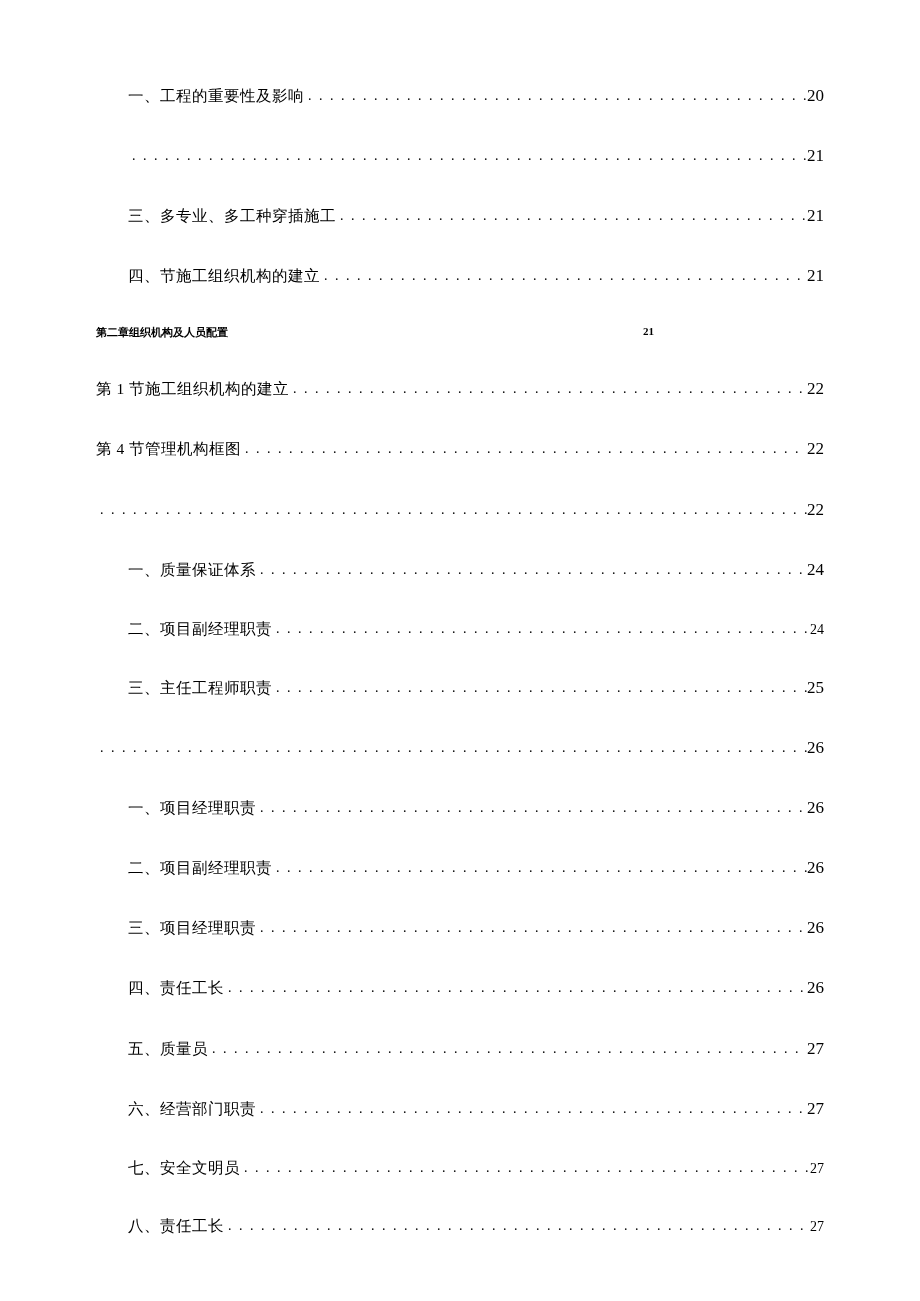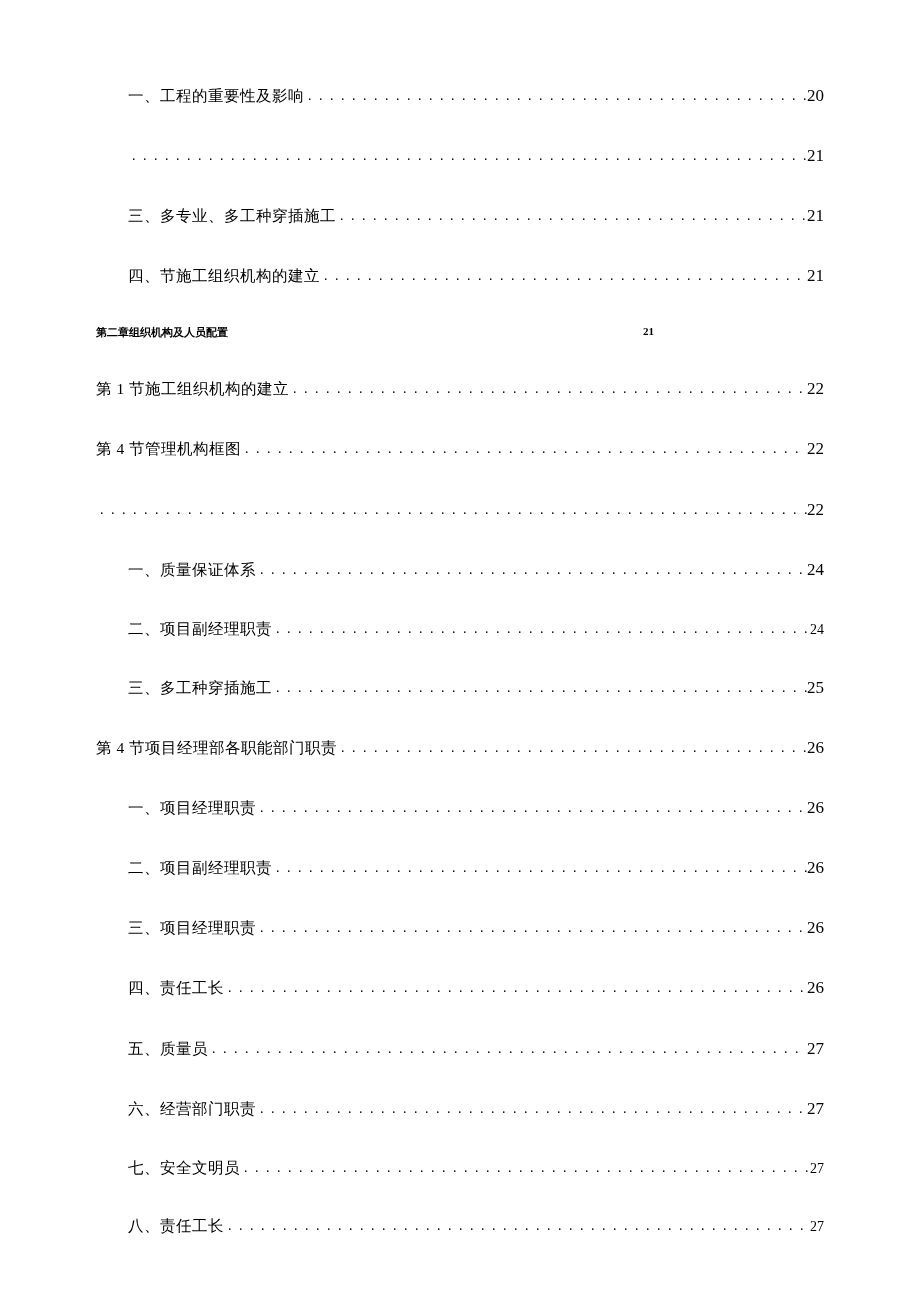--- a/index.html
+++ b/index.html
@@ -117,26 +117,25 @@
       <span class="toc-label">一、质量保证体系</span>
       <span class="toc-leader"></span>
       <span class="toc-page">24</span>
     </div>
     <div class="toc-entry indent-2">
       <span class="toc-label">二、项目副经理职责</span>
       <span class="toc-leader"></span>
       <span class="toc-page small-page">24</span>
     </div>
     <div class="toc-entry indent-2">
-      <span class="toc-label">三、多工种穿插施工</span>
+      <span class="toc-label">三、主任工程师职责</span>
       <span class="toc-leader"></span>
       <span class="toc-page">25</span>
     </div>
     <div class="toc-entry indent-1">
-      <span class="toc-label">第 4 节项目经理部各职能部门职责</span>
       <span class="toc-leader"></span>
       <span class="toc-page">26</span>
     </div>
     <div class="toc-entry indent-2">
       <span class="toc-label">一、项目经理职责</span>
       <span class="toc-leader"></span>
       <span class="toc-page">26</span>
     </div>
     <div class="toc-entry indent-2">
       <span class="toc-label">二、项目副经理职责</span>

